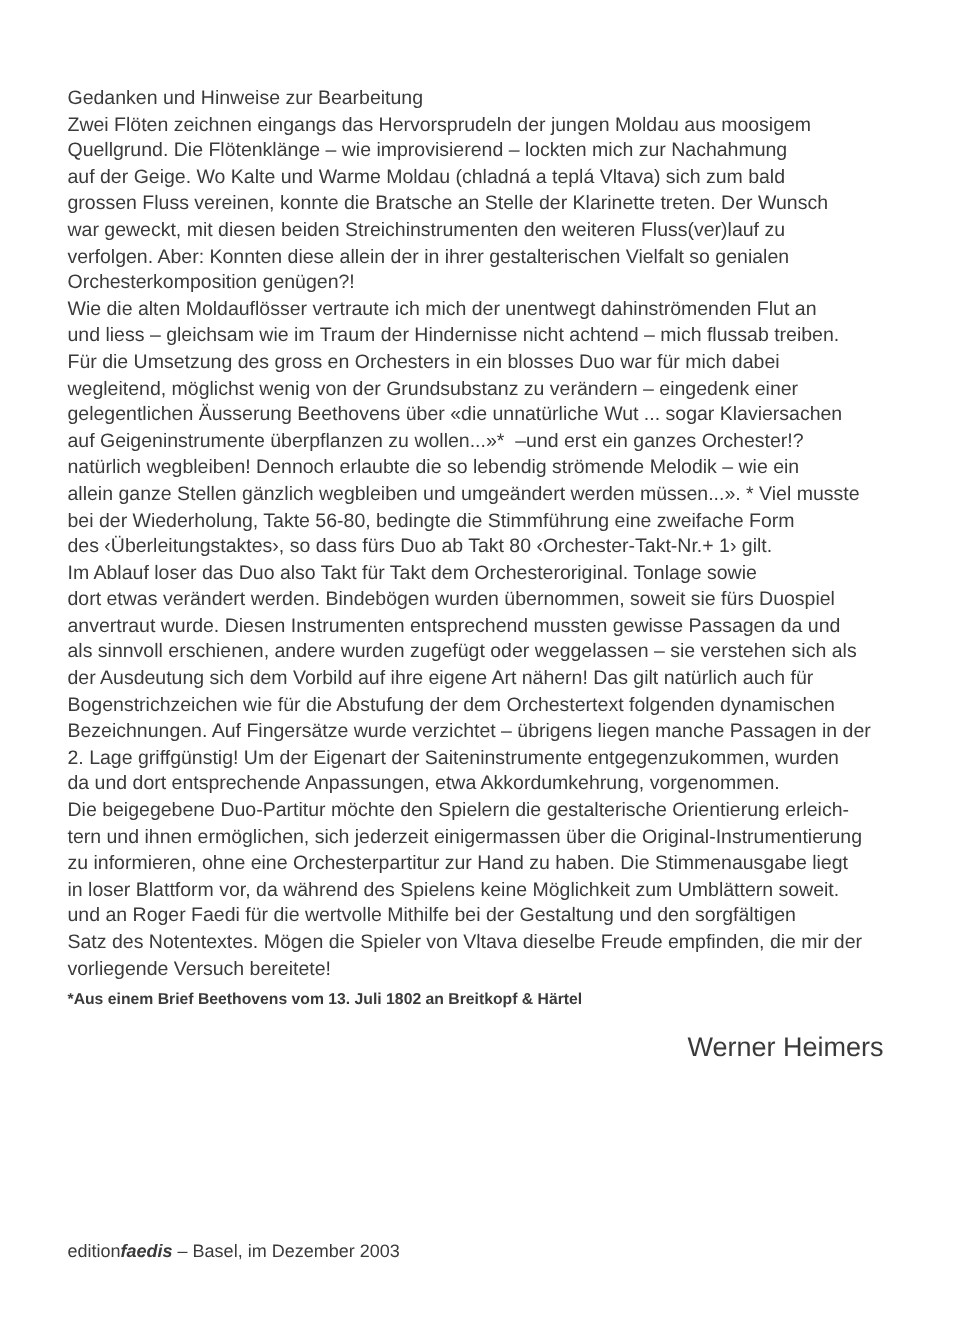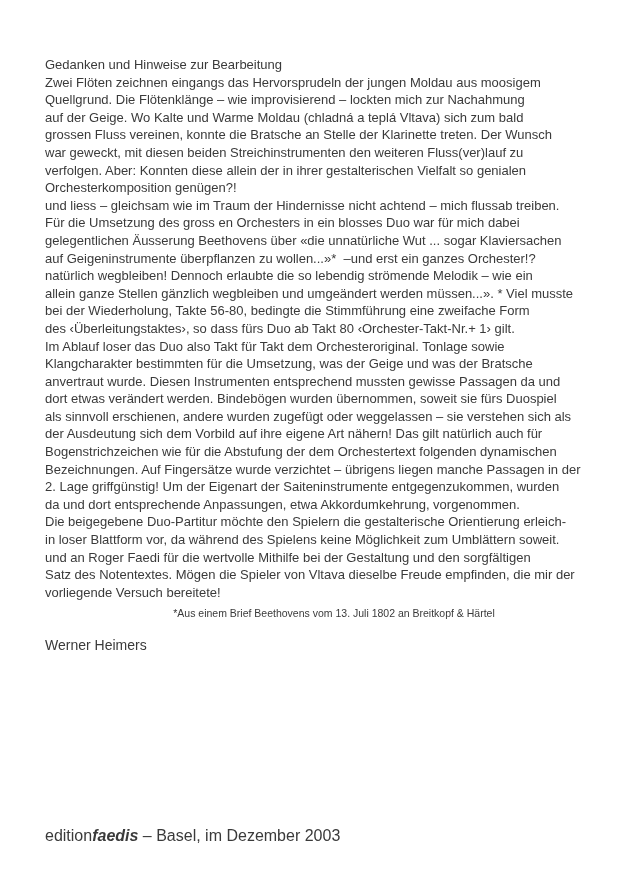--- a/index.html
+++ b/index.html
@@ -29,36 +29,35 @@
     font-size: 13px;
     line-height: 17.6px;
   }
   .line {
     white-space: pre;
   }
   .footnote {
     margin-top: 6px;
     font-size: 10.5px;
     line-height: 13px;
-    font-weight: normal;
+    font-weight: bold;
     white-space: pre;
-    text-align: center;
   }
   .signature {
     margin-top: 17px;
-    text-align: left;
+    text-align: right;
     padding-right: 34px;
-    font-size: 14px;
+    font-size: 18px;
   }
   .imprint {
     position: absolute;
     left: 45px;
     top: 827px;
     color: var(--text);
-    font-size: 16px;
+    font-size: 12px;
     white-space: pre;
   }
   .imprint .brand {
     font-weight: bold;
     font-style: italic;
   }
 </style>
 </head>
 <body>
 
@@ -66,39 +65,42 @@
   <div class="textblock">
     <div class="line">Gedanken und Hinweise zur Bearbeitung</div>
     <div>
         <div class="line">Zwei Flöten zeichnen eingangs das Hervorsprudeln der jungen Moldau aus moosigem</div>
         <div class="line">Quellgrund. Die Flötenklänge – wie improvisierend – lockten mich zur Nachahmung</div>
         <div class="line">auf der Geige. Wo Kalte und Warme Moldau (chladná a teplá Vltava) sich zum bald</div>
         <div class="line">grossen Fluss vereinen, konnte die Bratsche an Stelle der Klarinette treten. Der Wunsch</div>
         <div class="line">war geweckt, mit diesen beiden Streichinstrumenten den weiteren Fluss(ver)lauf zu</div>
         <div class="line">verfolgen. Aber: Konnten diese allein der in ihrer gestalterischen Vielfalt so genialen</div>
         <div class="line">Orchesterkomposition genügen?!</div>
+        <div class="line">Wie die alten Moldauflösser vertraute ich mich der unentwegt dahinströmenden Flut an</div>
         <div class="line">und liess – gleichsam wie im Traum der Hindernisse nicht achtend – mich flussab treiben.</div>
         <div class="line">Für die Umsetzung des gross en Orchesters in ein blosses Duo war für mich dabei</div>
+        <div class="line">wegleitend, möglichst wenig von der Grundsubstanz zu verändern – eingedenk einer</div>
         <div class="line">gelegentlichen Äusserung Beethovens über «die unnatürliche Wut ... sogar Klaviersachen</div>
         <div class="line">auf Geigeninstrumente überpflanzen zu wollen...»*  –und erst ein ganzes Orchester!?</div>
         <div class="line">natürlich wegbleiben! Dennoch erlaubte die so lebendig strömende Melodik – wie ein</div>
         <div class="line">allein ganze Stellen gänzlich wegbleiben und umgeändert werden müssen...». * Viel musste</div>
         <div class="line">bei der Wiederholung, Takte 56-80, bedingte die Stimmführung eine zweifache Form</div>
         <div class="line">des ‹Überleitungstaktes›, so dass fürs Duo ab Takt 80 ‹Orchester-Takt-Nr.+ 1› gilt.</div>
         <div class="line">Im Ablauf loser das Duo also Takt für Takt dem Orchesteroriginal. Tonlage sowie</div>
-        <div class="line">Klangcharakter bestimmten für die Umsetzung, was der Geige und was der Bratsche</div>
+        <div class="line">dort etwas verändert werden. Bindebögen wurden übernommen, soweit sie fürs Duospiel</div>
         <div class="line">anvertraut wurde. Diesen Instrumenten entsprechend mussten gewisse Passagen da und</div>
-        <div class="line">dort etwas verändert werden. Bindebögen wurden übernommen, soweit sie fürs Duospiel</div>
         <div class="line">als sinnvoll erschienen, andere wurden zugefügt oder weggelassen – sie verstehen sich als</div>
         <div class="line">der Ausdeutung sich dem Vorbild auf ihre eigene Art nähern! Das gilt natürlich auch für</div>
         <div class="line">Bogenstrichzeichen wie für die Abstufung der dem Orchestertext folgenden dynamischen</div>
         <div class="line">Bezeichnungen. Auf Fingersätze wurde verzichtet – übrigens liegen manche Passagen in der</div>
         <div class="line">2. Lage griffgünstig! Um der Eigenart der Saiteninstrumente entgegenzukommen, wurden</div>
         <div class="line">da und dort entsprechende Anpassungen, etwa Akkordumkehrung, vorgenommen.</div>
         <div class="line">Die beigegebene Duo-Partitur möchte den Spielern die gestalterische Orientierung erleich-</div>
+        <div class="line">tern und ihnen ermöglichen, sich jederzeit einigermassen über die Original-Instrumentierung</div>
+        <div class="line">zu informieren, ohne eine Orchesterpartitur zur Hand zu haben. Die Stimmenausgabe liegt</div>
         <div class="line">in loser Blattform vor, da während des Spielens keine Möglichkeit zum Umblättern soweit.</div>
         <div class="line">und an Roger Faedi für die wertvolle Mithilfe bei der Gestaltung und den sorgfältigen</div>
         <div class="line">Satz des Notentextes. Mögen die Spieler von Vltava dieselbe Freude empfinden, die mir der</div>
         <div class="line">vorliegende Versuch bereitete!</div>
       </div>
     <div class="footnote">*Aus einem Brief Beethovens vom 13. Juli 1802 an Breitkopf &amp; Härtel</div>
     <div class="signature">Werner Heimers</div>
   </div>
   <div class="imprint"><span>edition</span><span class="brand">faedis</span><span> – Basel, im Dezember 2003</span></div>
 </div>

